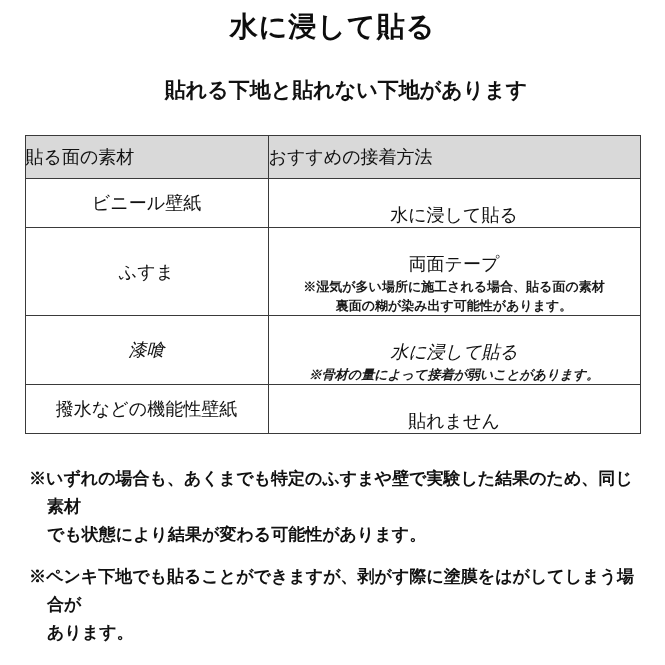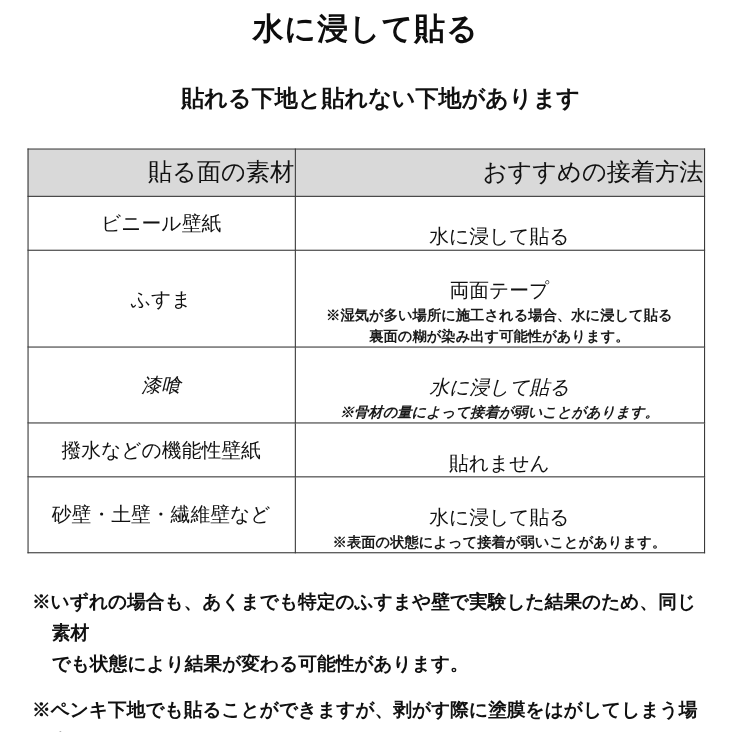--- a/index.html
+++ b/index.html
@@ -46,23 +46,23 @@
   }
   table.substrate th,
   table.substrate td {
     border: 1px solid #3a3a3a;
     padding: 0;
     vertical-align: middle;
   }
   table.substrate th {
     background: #d9d9d9;
     height: 42px;
-    font-size: 22px;
+    font-size: 18px;
     font-weight: 500;
-    text-align: right;
+    text-align: left;
     color: #111111;
   }
   col.c-material { width: 243px; }
   col.c-method   { width: 372px; }
   td.material {
     text-align: center;
     font-size: 18px;
     font-weight: 500;
     color: #111111;
   }
@@ -128,44 +128,37 @@
       <tr class="row-1">
         <td class="material">ビニール壁紙</td>
         <td class="method-cell">
           <div class="method">水に浸して貼る</div>
         </td>
       </tr>
       <tr class="row-2">
         <td class="material">ふすま</td>
         <td class="method-cell">
           <div class="method">両面テープ</div>
-          <div class="cell-note">※湿気が多い場所に施工される場合、水に浸して貼る
+          <div class="cell-note">※湿気が多い場所に施工される場合、貼る面の素材
 裏面の糊が染み出す可能性があります。</div>
         </td>
       </tr>
       <tr class="row-3">
         <td class="material">漆喰</td>
         <td class="method-cell">
           <div class="method">水に浸して貼る</div>
           <div class="cell-note">※骨材の量によって接着が弱いことがあります。</div>
         </td>
       </tr>
       <tr class="row-4">
         <td class="material">撥水などの機能性壁紙</td>
         <td class="method-cell">
           <div class="method">貼れません</div>
         </td>
       </tr>
-      <tr class="row-5">
-        <td class="material">砂壁・土壁・繊維壁など</td>
-        <td class="method-cell">
-          <div class="method">水に浸して貼る</div>
-          <div class="cell-note">※表面の状態によって接着が弱いことがあります。</div>
-        </td>
-      </tr>
     </tbody>
   </table>
 
   <section class="footnotes">
     <p class="footnote">※いずれの場合も、あくまでも特定のふすまや壁で実験した結果のため、同じ素材
 でも状態により結果が変わる可能性があります。</p>
     <p class="footnote">※ペンキ下地でも貼ることができますが、剥がす際に塗膜をはがしてしまう場合が
 あります。</p>
 
   </section>

